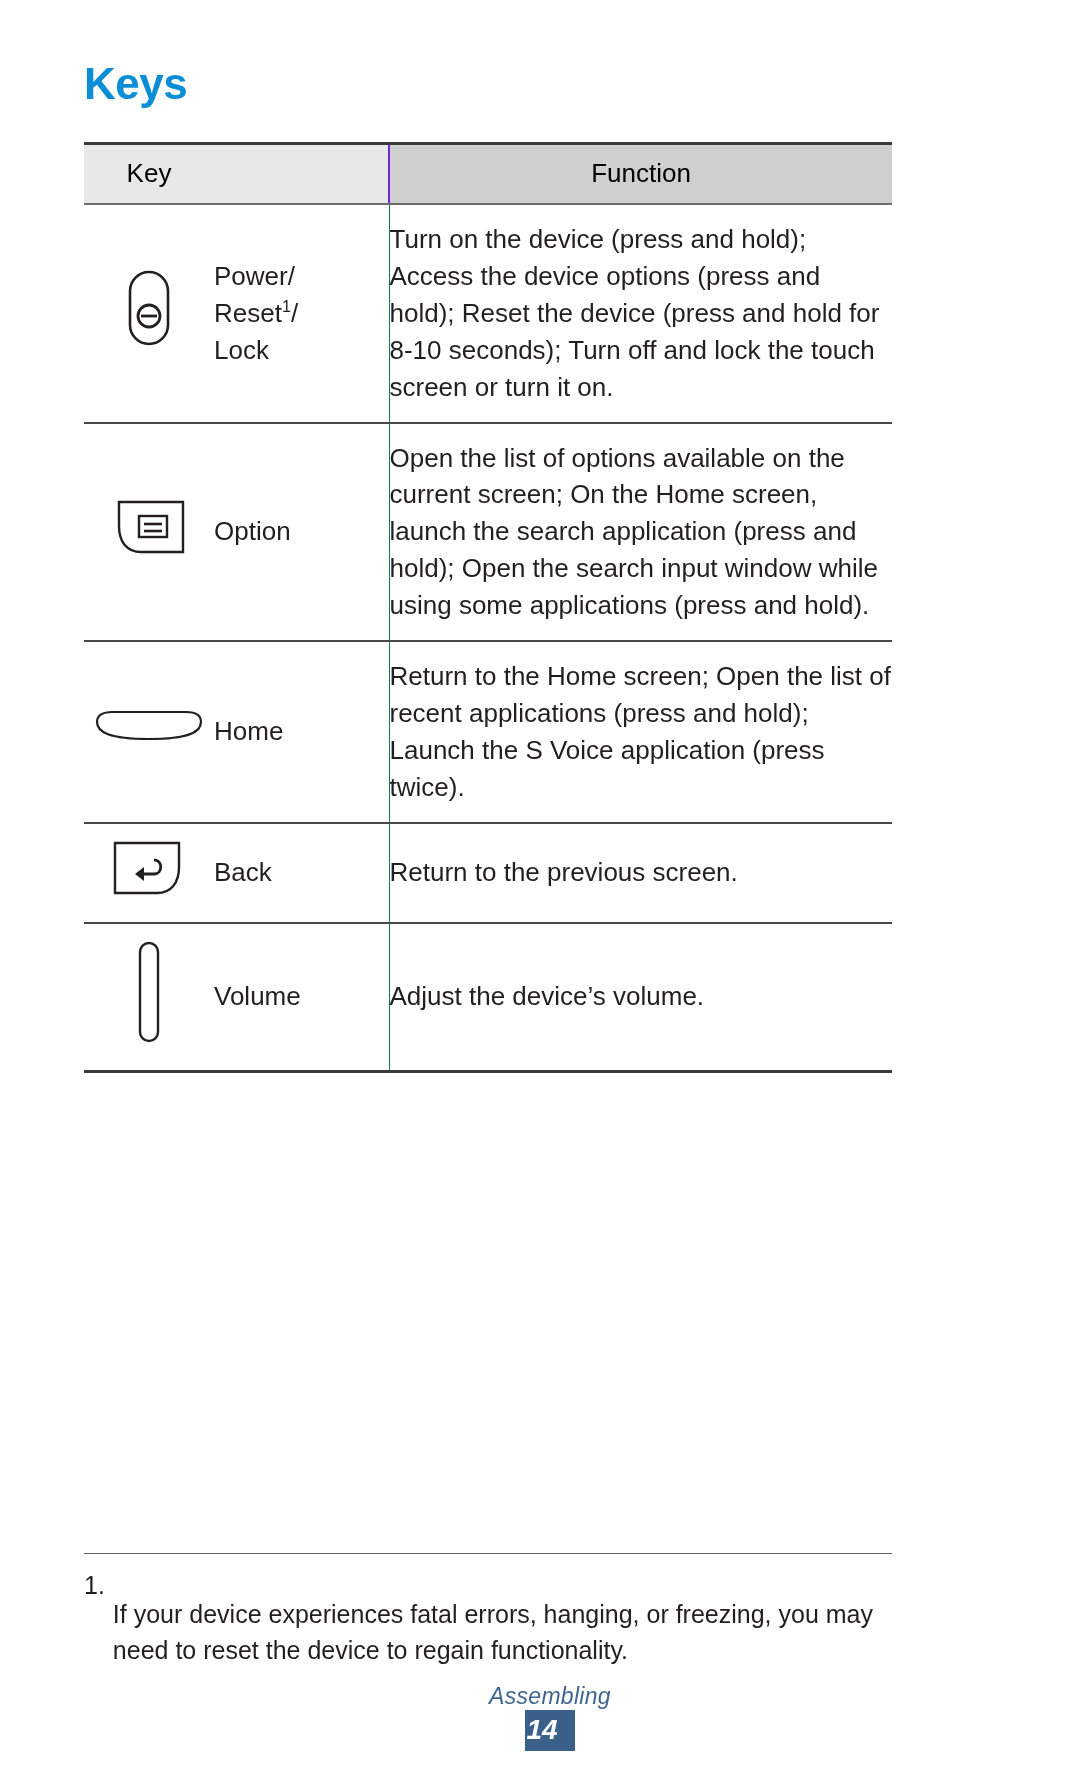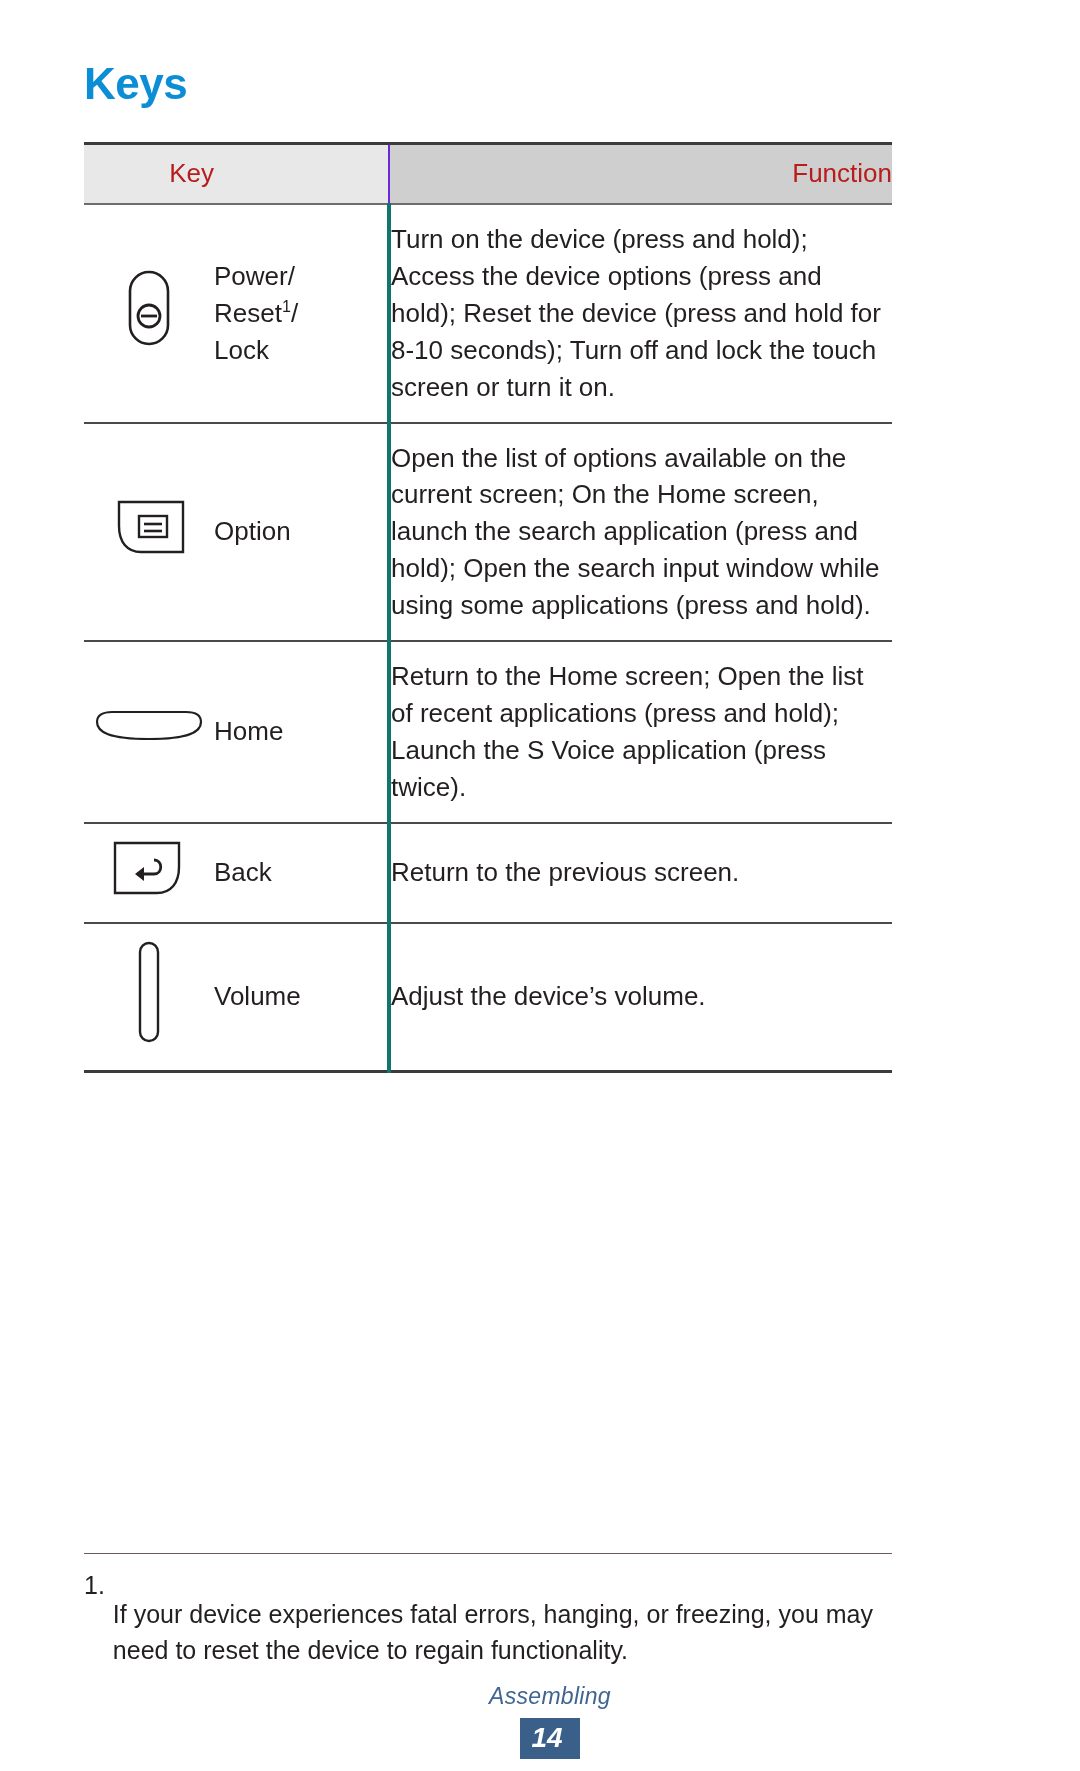--- a/index.html
+++ b/index.html
@@ -46,24 +46,24 @@
   .keys-table col.c-icon  { width: 130px; }
   .keys-table col.c-label { width: 175px; }
   .keys-table col.c-func  { width: 503px; }
 
   .keys-table thead th {
     border-top: 3px solid #3b3b3b;
     border-bottom: 2px solid #6d6d6d;
     padding: 12px 0 14px 0;
     font-size: 26px;
     font-weight: normal;
-    text-align: right;
+    text-align: center;
     vertical-align: middle;
     height: 32px;
-    color: #b91c1c;
+    color: #000000;
   }
   th.th-key {
     background: #e8e8e8;
     padding-left: 22px;
   }
   th.th-key-spacer {
     background: #e8e8e8;
   }
   th.th-func {
     background: #cfcfcf;
@@ -84,21 +84,21 @@
   }
   td.td-icon {
     text-align: center;
     padding-left: 4px;
   }
   td.td-label {
     padding-left: 4px;
     padding-right: 10px;
   }
   td.td-func {
-    border-left: 4px solid #0f766e;
+    border-left: 1px solid #0f766e;
     padding-left: 18px;
     padding-right: 18px;
     margin-top: 37px;
   }
   sup.fn {
     font-size: 0.62em;
     vertical-align: super;
     line-height: 0;
   }
 
@@ -140,27 +140,27 @@
   }
   .footer-section {
     font-size: 23px;
     font-style: italic;
     color: #3f6590;
     letter-spacing: 0.3px;
     margin-top: 25px;
   }
   .footer-page {
     display: inline-block;
-    margin-top: 8px;
+    margin-top: 0;
     background: #3a6089;
     color: #ffffff;
     font-size: 28px;
     font-style: italic;
     font-weight: bold;
-    padding: 3px 17px 5px 11px;
+    padding: 3px 17px 5px 1px;
     line-height: 1.18;
   }
 </style>
 </head>
 <body>
 
 <div class="page">
 
   <div class="page-title">Keys</div>
 

